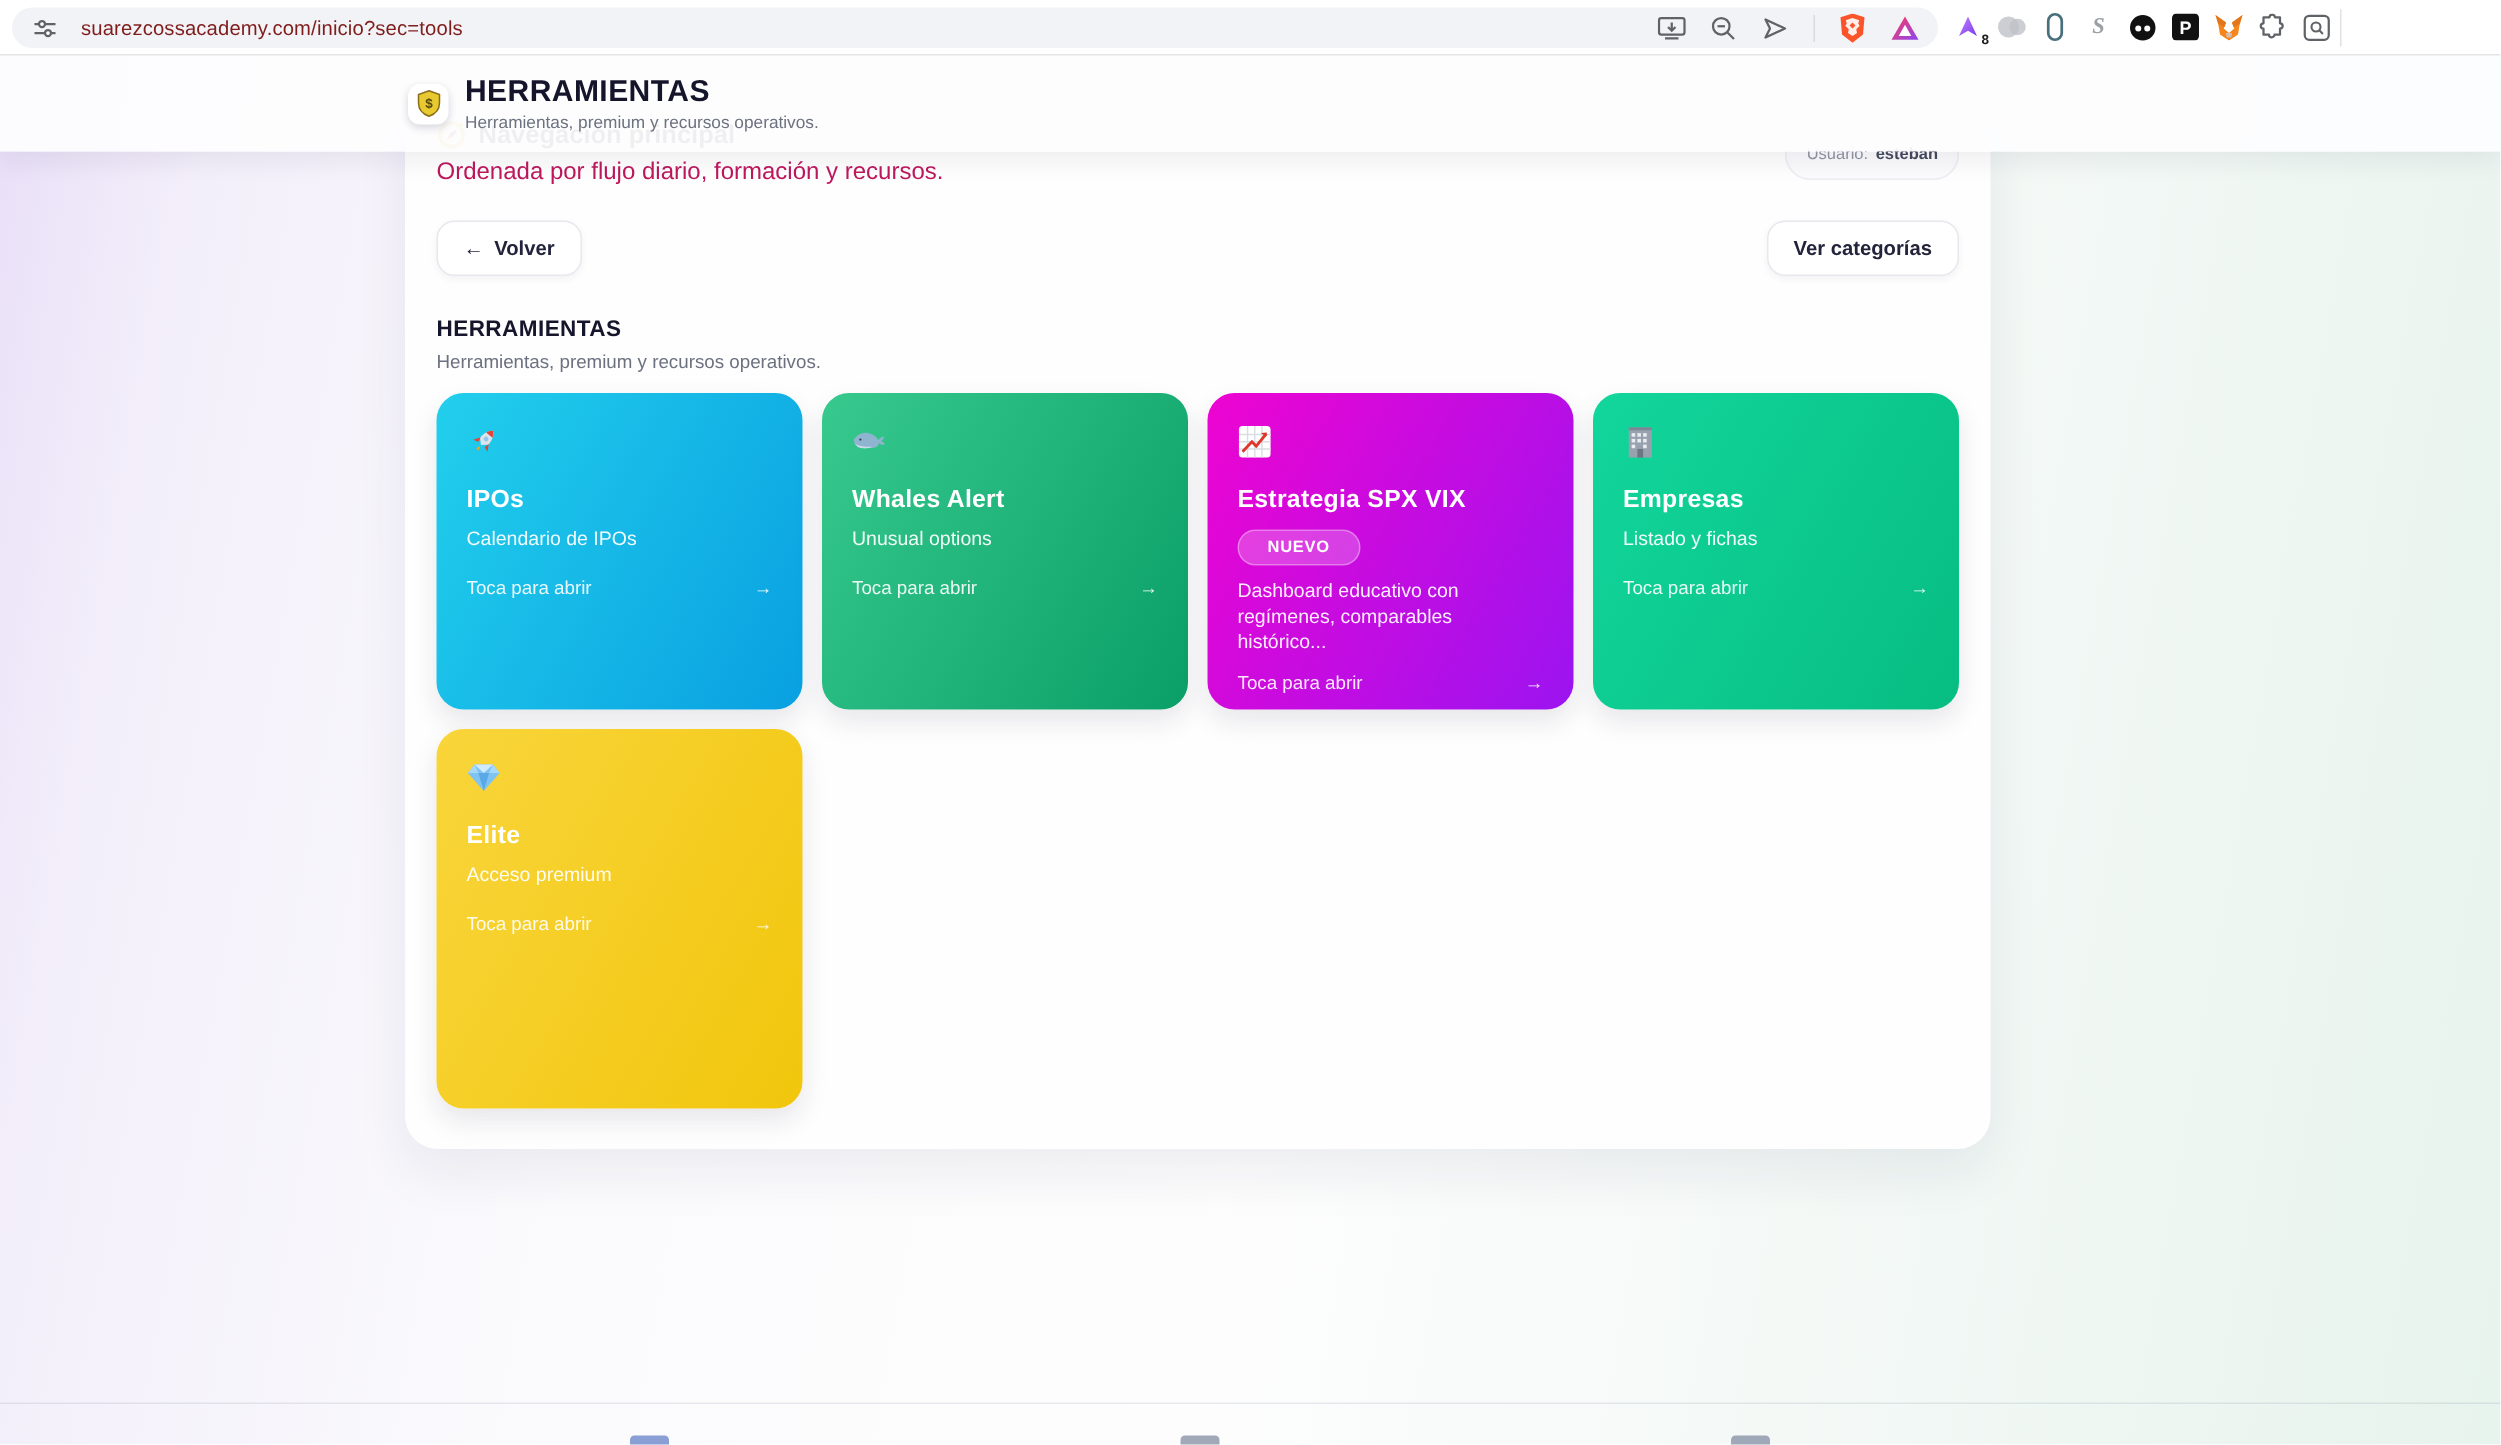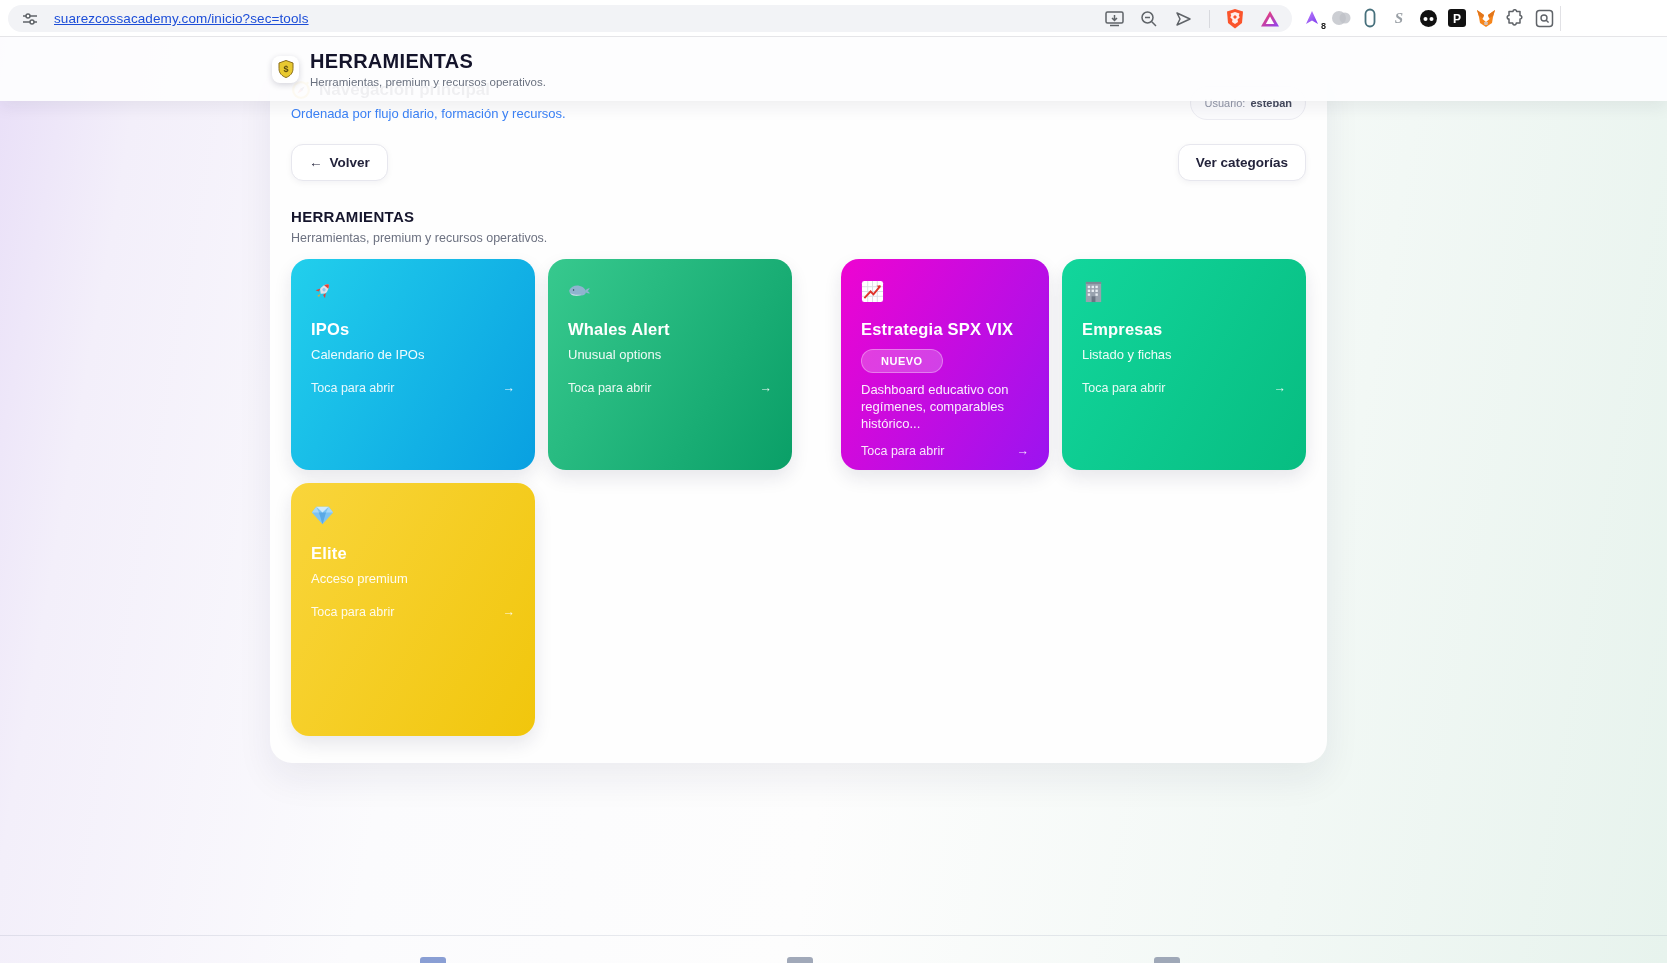--- a/index.html
+++ b/index.html
@@ -7,21 +7,21 @@
   body {
     font-family: "Liberation Sans", sans-serif;
     position: relative;
     overflow: hidden;
     background: #fff;
   }
 
   
   .browser-bar{position:absolute;top:0;left:0;right:0;height:37px;background:#fff;border-bottom:1px solid #e5e5e8;z-index:20;}
   .url-pill{position:absolute;left:8px;top:5px;width:1284px;height:27px;background:#f2f3f6;border-radius:14px;display:flex;align-items:center;padding:0 12px;}
-  .url-text{margin-left:14px;font-size:13.5px;color:#1d4ed8;letter-spacing:.1px;text-decoration:underline;}
+  .url-text{margin-left:14px;font-size:13.5px;color:#7f1d1d;letter-spacing:.1px;}
   .pill-right{margin-left:auto;display:flex;align-items:center;gap:15px;}
   .tb-icon{width:20px;height:20px;display:flex;align-items:center;justify-content:center;flex:none;}
   .pill-sep{width:1px;height:18px;background:#d8d9de;}
   .ext-row{position:absolute;left:1302px;top:8px;display:flex;align-items:center;gap:9px;}
   .ext-icon{width:20px;height:20px;display:flex;align-items:center;justify-content:center;position:relative;flex:none;}
   .ext-badge{position:absolute;right:-4px;bottom:-3px;font-size:9px;font-weight:700;color:#1b1b1b;}
   .letter-s{font-size:15px;font-weight:700;font-style:italic;color:#9aa0a6;font-family:"Liberation Serif",serif;}
   .toolbar-end-sep{position:absolute;left:1560px;top:6px;width:1px;height:25px;background:#e1e1e5;}
 
   
@@ -44,21 +44,21 @@
     padding:14px 16px 18px;}
   .quote-card{background:#fff;border:1px solid #e8e8ef;border-radius:14px;padding:14px 17px 15px;}
   .quote-text{font-style:italic;font-size:15px;font-weight:600;color:#30304b;}
   .quote-author{margin-top:12px;font-size:12px;color:#6d7280;}
 
   .main-panel{margin-top:20px;background:#fefefe;border-radius:22px;box-shadow:0 16px 36px rgba(30,30,70,.07);
     padding:23px 21px 27px;}
   .panel-head{display:flex;justify-content:space-between;align-items:flex-start;}
   .panel-title-row{display:flex;align-items:center;gap:8px;}
   .panel-title{font-size:17px;font-weight:700;color:#17172f;}
-  .panel-sub{margin-top:6px;font-size:13px;color:#3b82f6;}
+  .panel-sub{margin-top:6px;font-size:16px;color:#be185d;}
   .user-pill{height:34px;padding:0 13px;border:1px solid #ececf2;background:#fbfbfd;border-radius:999px;
     font-size:11px;color:#9095a6;display:flex;align-items:center;gap:5px;margin-top:6px;}
   .user-name{color:#454a5e;font-weight:700;}
 
   .btn-row{display:flex;justify-content:space-between;margin-top:23px;}
   .btn{height:37px;padding:0 17px;background:#fff;border:1px solid #e7e7ee;border-radius:12px;
     box-shadow:0 2px 6px rgba(25,25,60,.05);font-size:13.5px;font-weight:700;color:#23233b;
     display:flex;align-items:center;gap:7px;cursor:pointer;}
 
   .section-title{margin-top:27px;font-size:15px;font-weight:800;color:#15152c;letter-spacing:.3px;}
@@ -288,21 +288,21 @@
             <circle cx="6.8" cy="8.2" r=".9" fill="#2c3e50"></circle>
           </svg>
           <div class="card-title">Whales Alert</div>
           <div class="card-sub">Unusual options</div>
           <div class="card-cta">
             <span>Toca para abrir</span>
             <span>→</span>
           </div>
         </div>
 
-        <div class="card spx" style="background: linear-gradient(120deg, rgb(238, 4, 209), rgb(155, 20, 240)); margin-left: 36px;">
+        <div class="card spx" style="background: linear-gradient(120deg, rgb(238, 4, 209), rgb(155, 20, 240));">
           <svg class="card-icon" viewBox="0 0 24 24">
             <rect x="1" y="1" width="22" height="22" rx="2.5" fill="#fff"></rect>
             <g stroke="#d9dde3" stroke-width="1">
                 <line x1="1" y1="7" x2="23" y2="7"></line>
                 <line x1="1" y1="12" x2="23" y2="12"></line>
                 <line x1="1" y1="17" x2="23" y2="17"></line>
                 <line x1="7" y1="1" x2="7" y2="23"></line>
                 <line x1="12" y1="1" x2="12" y2="23"></line>
                 <line x1="17" y1="1" x2="17" y2="23"></line>
               </g>

